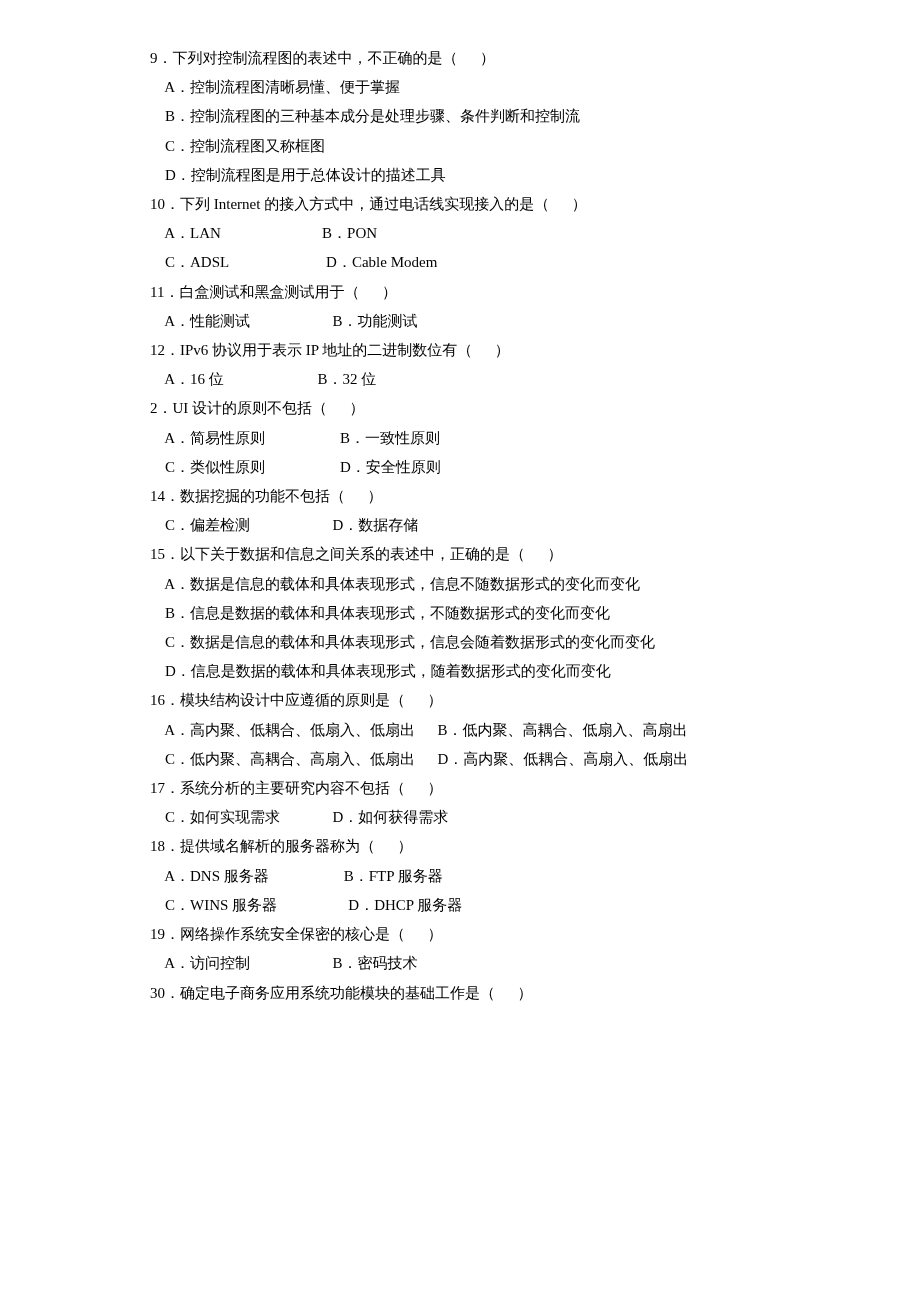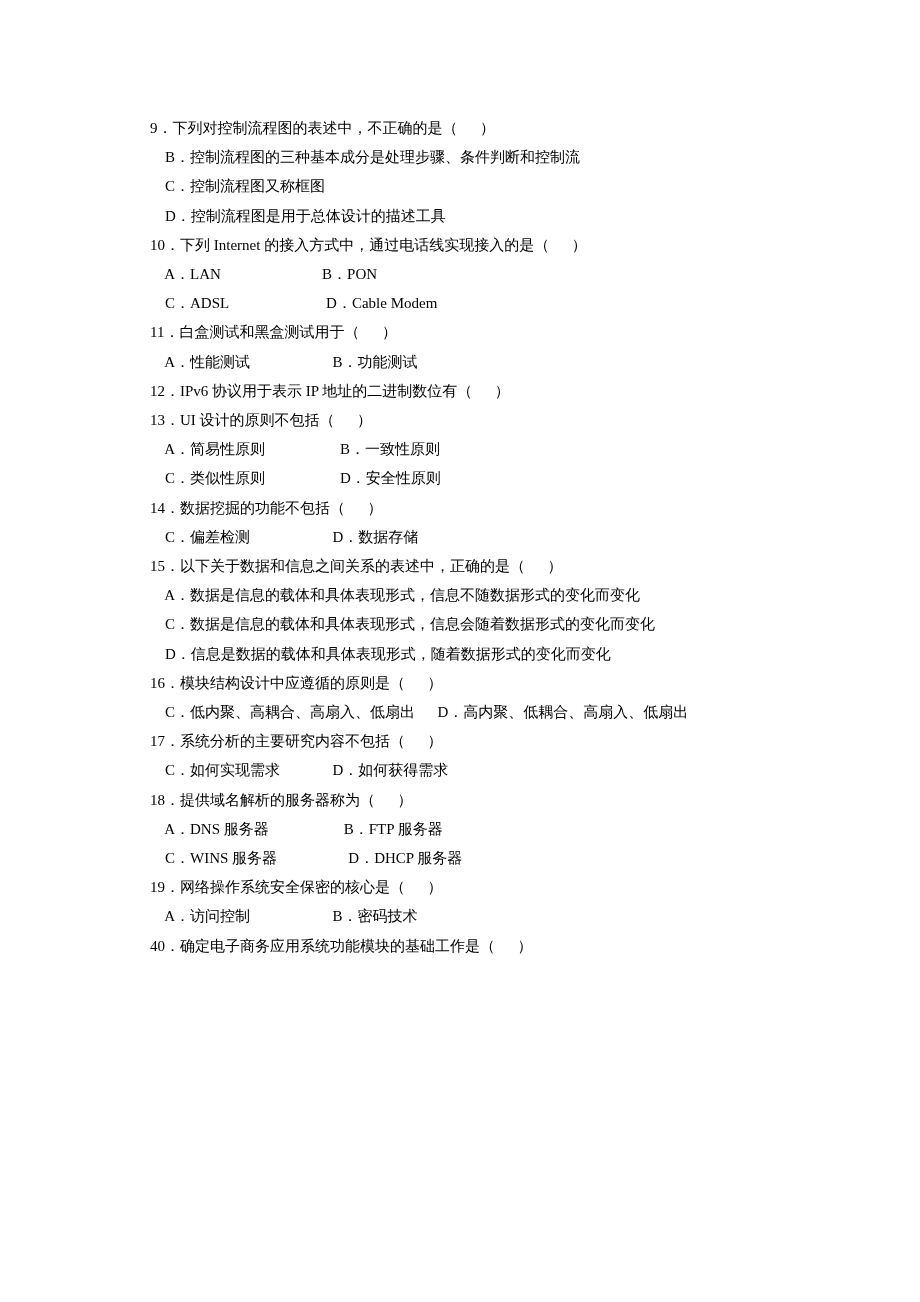--- a/index.html
+++ b/index.html
@@ -5,57 +5,61 @@
   body {
     margin: 0;
     padding: 0;
     background: #ffffff;
     font-family: "SimSun", "宋体", serif;
     color: #000000;
     width: 920px;
     height: 1302px;
   }
   .page {
-    padding: 114px 150px 0 150px;
+    padding: 44px 150px 0 150px;
     font-size: 15px;
     line-height: 29.2px;
   }
   .q-line {
     white-space: pre;
   }
   .opt-line {
     white-space: pre;
   }
 </style>
 </head>
 <body>
 
 <div class="page" id="page-root">
     <div class="q-line">9．下列对控制流程图的表述中，不正确的是（      ）</div>
+    <div class="opt-line">    A．控制流程图清晰易懂、便于掌握</div>
     <div class="opt-line">    B．控制流程图的三种基本成分是处理步骤、条件判断和控制流</div>
     <div class="opt-line">    C．控制流程图又称框图</div>
     <div class="opt-line">    D．控制流程图是用于总体设计的描述工具</div>
     <div class="q-line">10．下列 Internet 的接入方式中，通过电话线实现接入的是（      ）</div>
     <div class="opt-line">    A．LAN                           B．PON</div>
     <div class="opt-line">    C．ADSL                          D．Cable Modem</div>
     <div class="q-line">11．白盒测试和黑盒测试用于（      ）</div>
     <div class="opt-line">    A．性能测试                      B．功能测试</div>
     <div class="q-line">12．IPv6 协议用于表示 IP 地址的二进制数位有（      ）</div>
-    <div class="q-line">13．UI 设计的原则不包括（      ）</div>
+    <div class="opt-line">    A．16 位                         B．32 位</div>
+    <div class="q-line">2．UI 设计的原则不包括（      ）</div>
     <div class="opt-line">    A．简易性原则                    B．一致性原则</div>
     <div class="opt-line">    C．类似性原则                    D．安全性原则</div>
     <div class="q-line">14．数据挖掘的功能不包括（      ）</div>
     <div class="opt-line">    C．偏差检测                      D．数据存储</div>
     <div class="q-line">15．以下关于数据和信息之间关系的表述中，正确的是（      ）</div>
     <div class="opt-line">    A．数据是信息的载体和具体表现形式，信息不随数据形式的变化而变化</div>
+    <div class="opt-line">    B．信息是数据的载体和具体表现形式，不随数据形式的变化而变化</div>
     <div class="opt-line">    C．数据是信息的载体和具体表现形式，信息会随着数据形式的变化而变化</div>
     <div class="opt-line">    D．信息是数据的载体和具体表现形式，随着数据形式的变化而变化</div>
     <div class="q-line">16．模块结构设计中应遵循的原则是（      ）</div>
+    <div class="opt-line">    A．高内聚、低耦合、低扇入、低扇出      B．低内聚、高耦合、低扇入、高扇出</div>
     <div class="opt-line">    C．低内聚、高耦合、高扇入、低扇出      D．高内聚、低耦合、高扇入、低扇出</div>
     <div class="q-line">17．系统分析的主要研究内容不包括（      ）</div>
     <div class="opt-line">    C．如何实现需求              D．如何获得需求</div>
     <div class="q-line">18．提供域名解析的服务器称为（      ）</div>
     <div class="opt-line">    A．DNS 服务器                    B．FTP 服务器</div>
     <div class="opt-line">    C．WINS 服务器                   D．DHCP 服务器</div>
     <div class="q-line">19．网络操作系统安全保密的核心是（      ）</div>
     <div class="opt-line">    A．访问控制                      B．密码技术</div>
-    <div class="q-line">40．确定电子商务应用系统功能模块的基础工作是（      ）</div>
+    <div class="q-line">30．确定电子商务应用系统功能模块的基础工作是（      ）</div>
   </div>
 
 </body></html>

